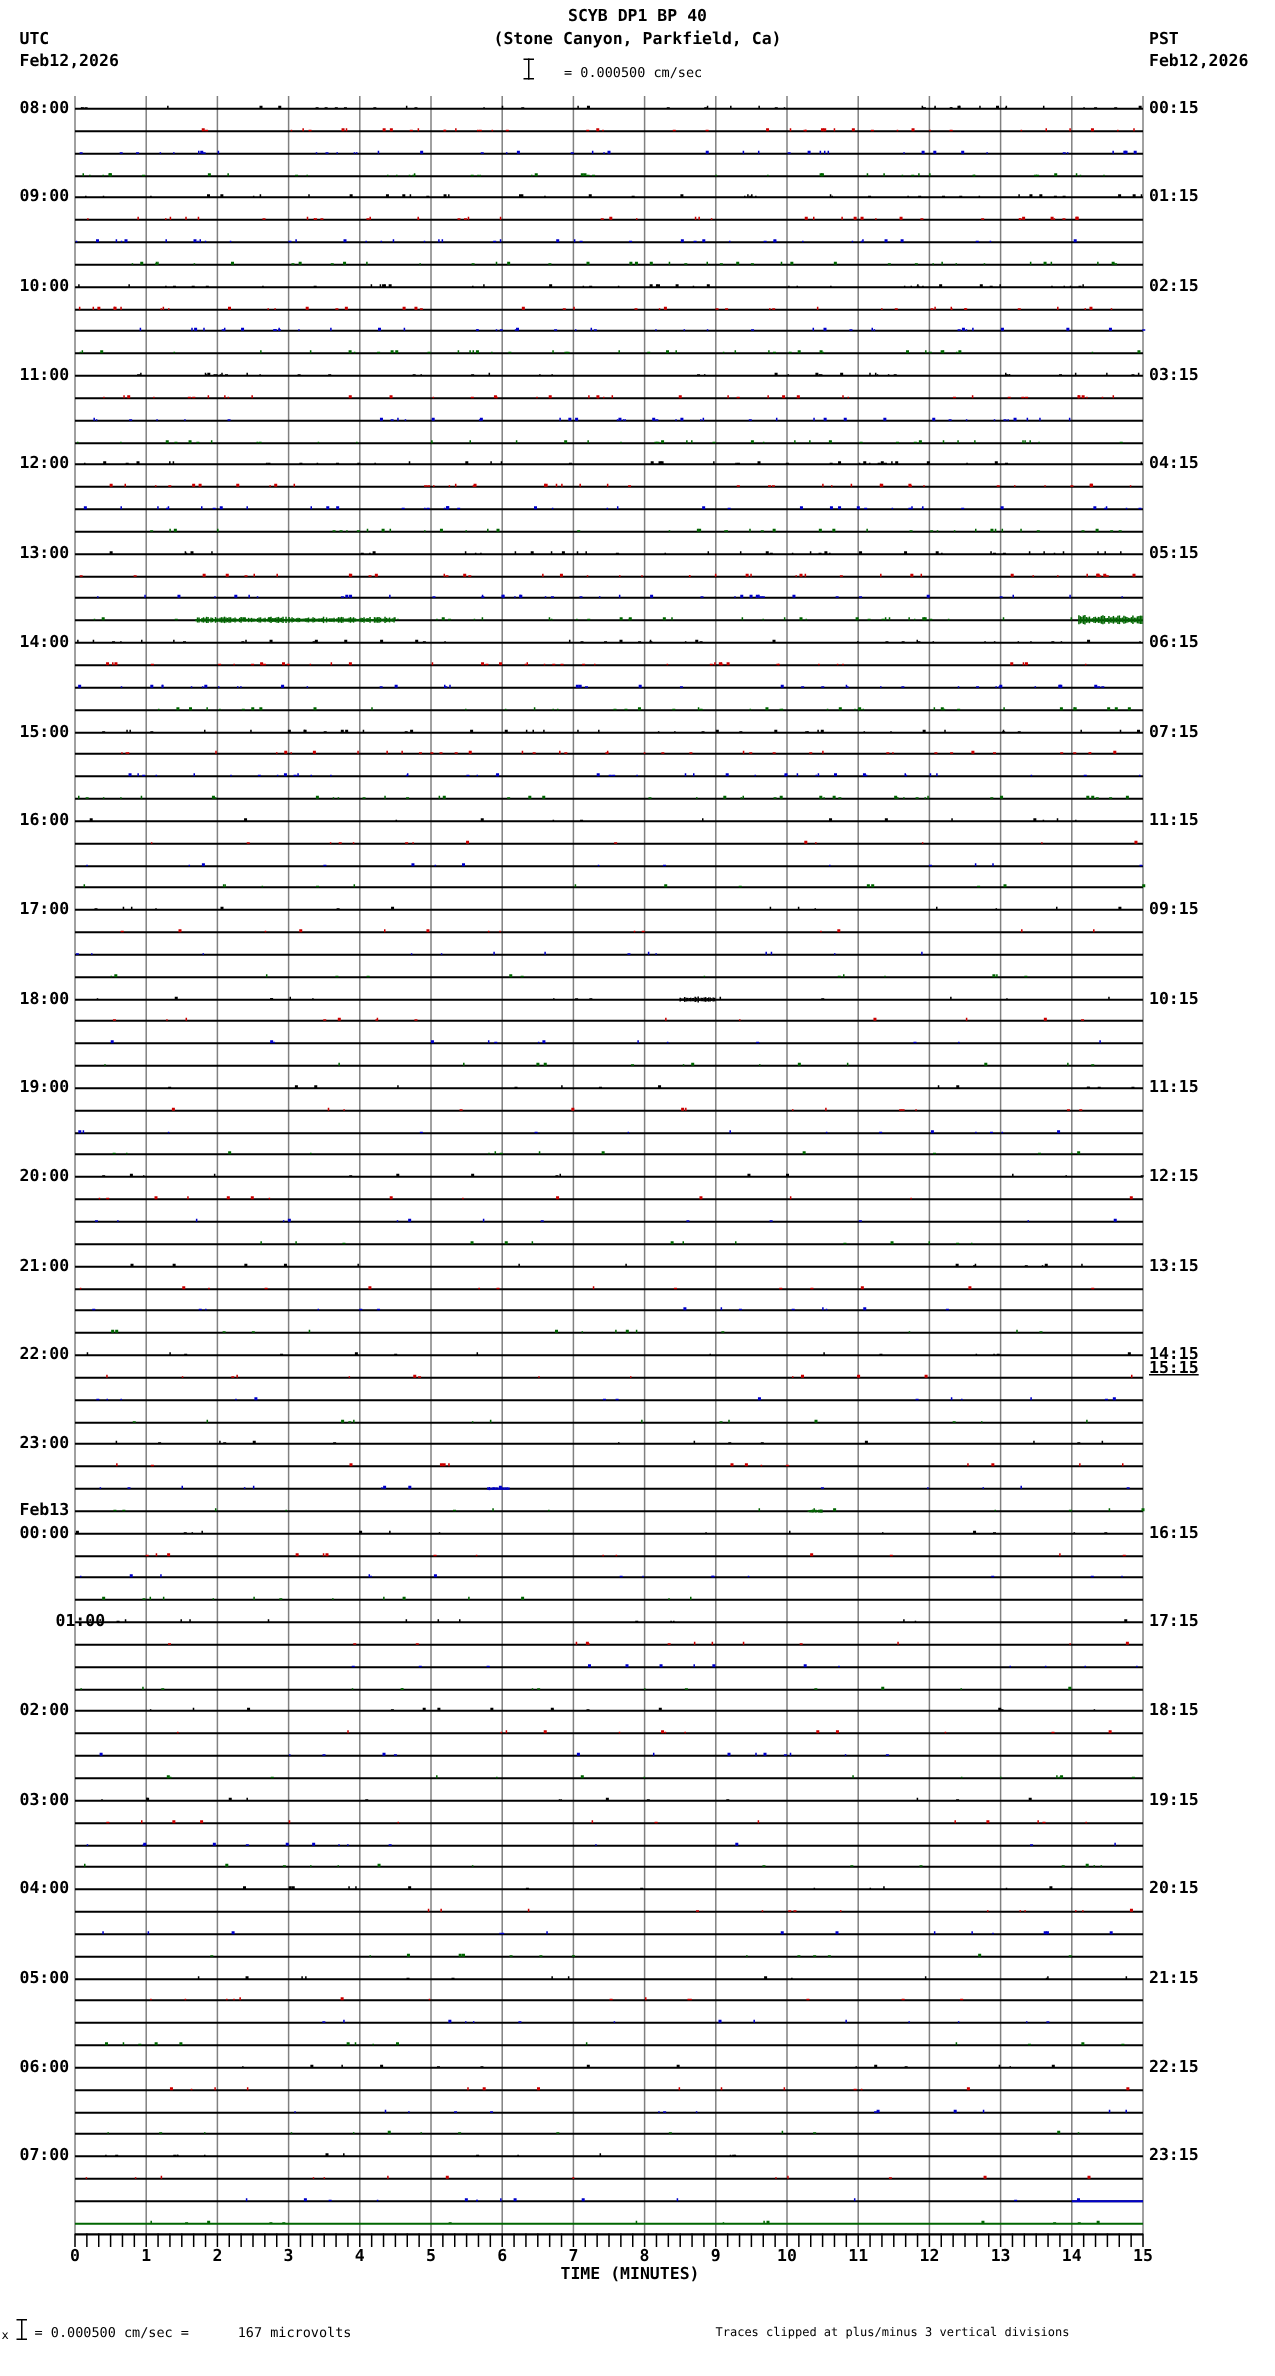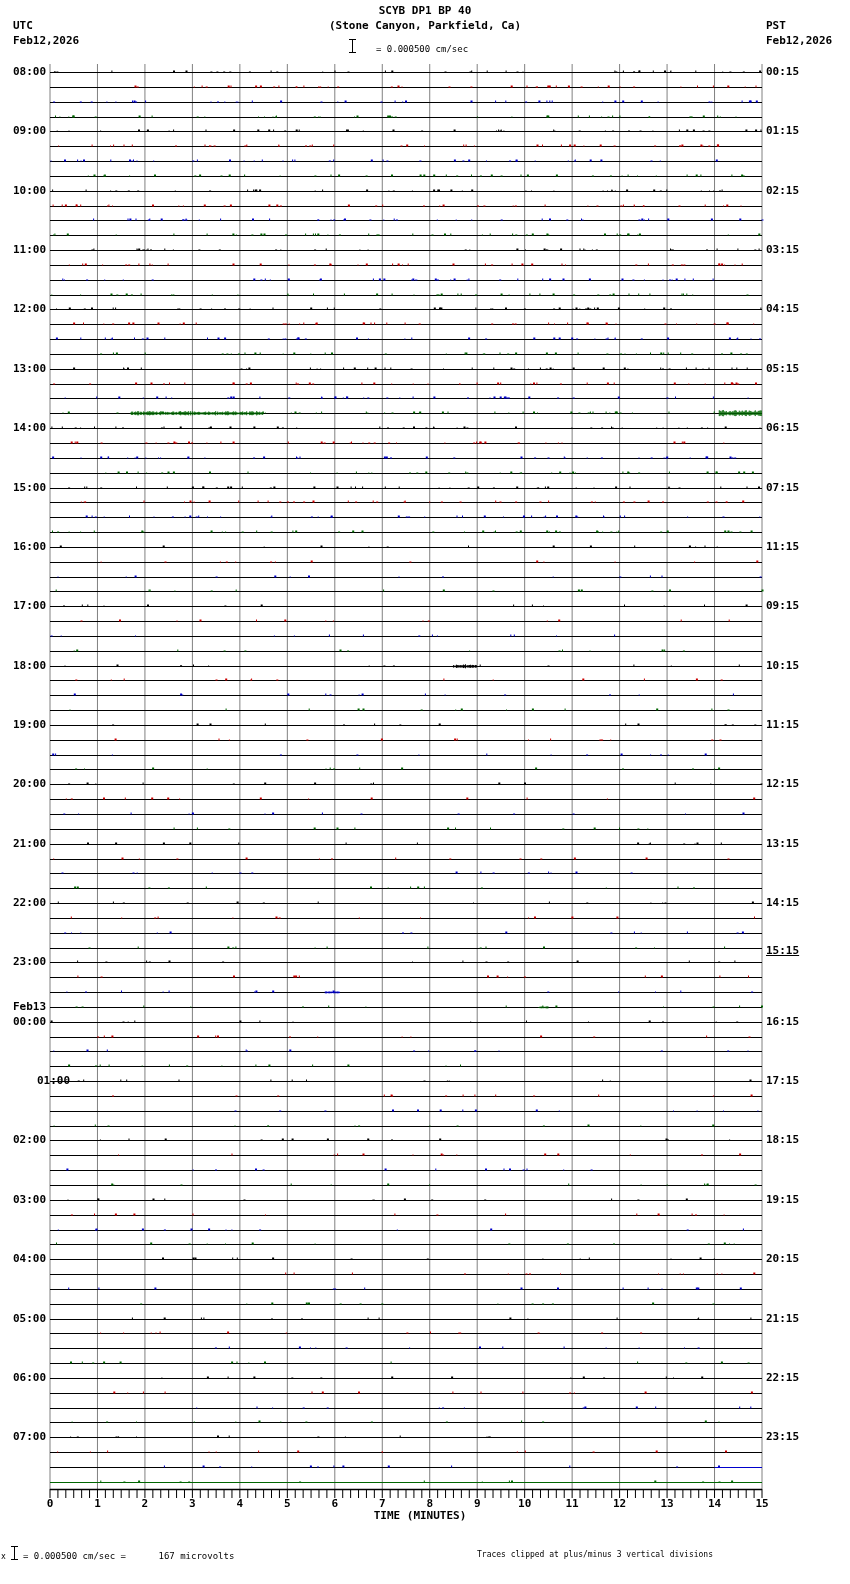--- a/index.html
+++ b/index.html
@@ -2734,21 +2734,21 @@
     <div class="txt" style="left: 766px; top: 362.8px;">05:15</div>
     <div class="txt" style="left: 766px; top: 422.16px;">06:15</div>
     <div class="txt" style="left: 766px; top: 481.52px;">07:15</div>
     <div class="txt" style="left: 766px; top: 540.88px;">11:15</div>
     <div class="txt" style="left: 766px; top: 600.24px;">09:15</div>
     <div class="txt" style="left: 766px; top: 659.6px;">10:15</div>
     <div class="txt" style="left: 766px; top: 718.96px;">11:15</div>
     <div class="txt" style="left: 766px; top: 778.32px;">12:15</div>
     <div class="txt" style="left: 766px; top: 837.68px;">13:15</div>
     <div class="txt" style="left: 766px; top: 897.04px;">14:15</div>
-    <div class="txt" style="left: 766px; top: 945px; text-decoration: underline;">15:15</div>
+    <div class="txt" style="left: 766px; top: 906px; text-decoration: underline;">15:15</div>
     <div class="txt" style="left: 766px; top: 1015.76px;">16:15</div>
     <div class="txt" style="left: 766px; top: 1075.12px;">17:15</div>
     <div class="txt" style="left: 766px; top: 1134.48px;">18:15</div>
     <div class="txt" style="left: 766px; top: 1193.84px;">19:15</div>
     <div class="txt" style="left: 766px; top: 1253.2px;">20:15</div>
     <div class="txt" style="left: 766px; top: 1312.56px;">21:15</div>
     <div class="txt" style="left: 766px; top: 1371.92px;">22:15</div>
     <div class="txt" style="left: 766px; top: 1431.28px;">23:15</div>
   </div>
 <div id="xticks">

